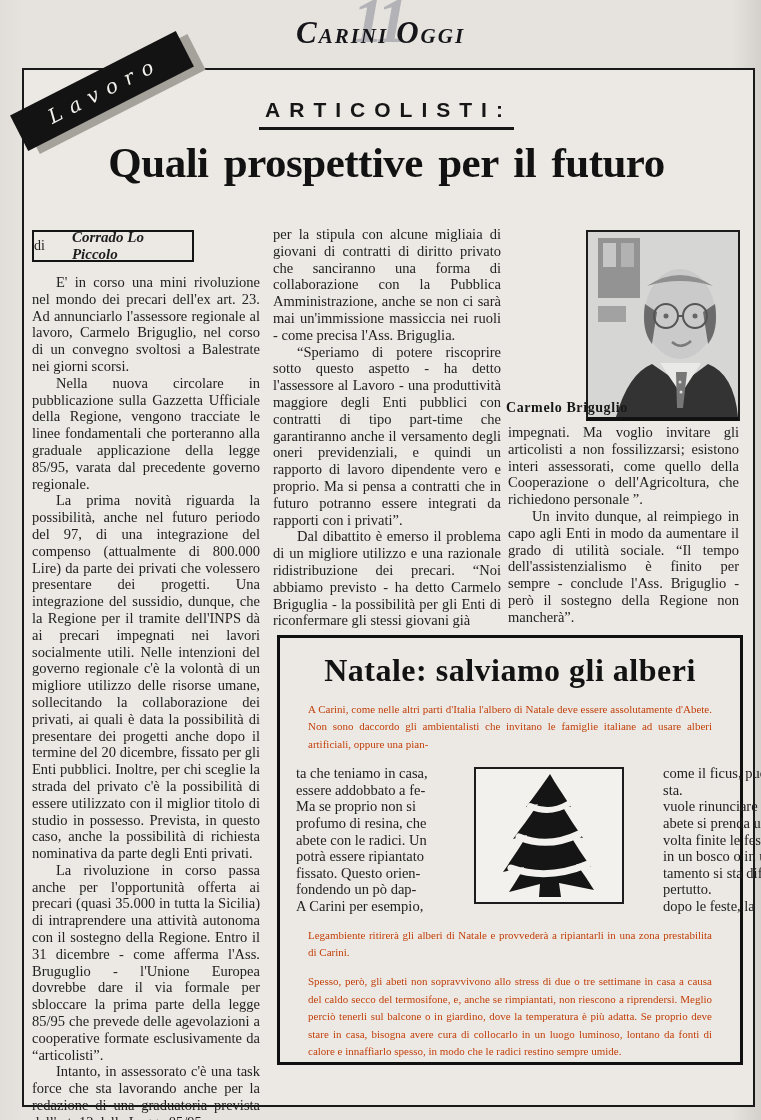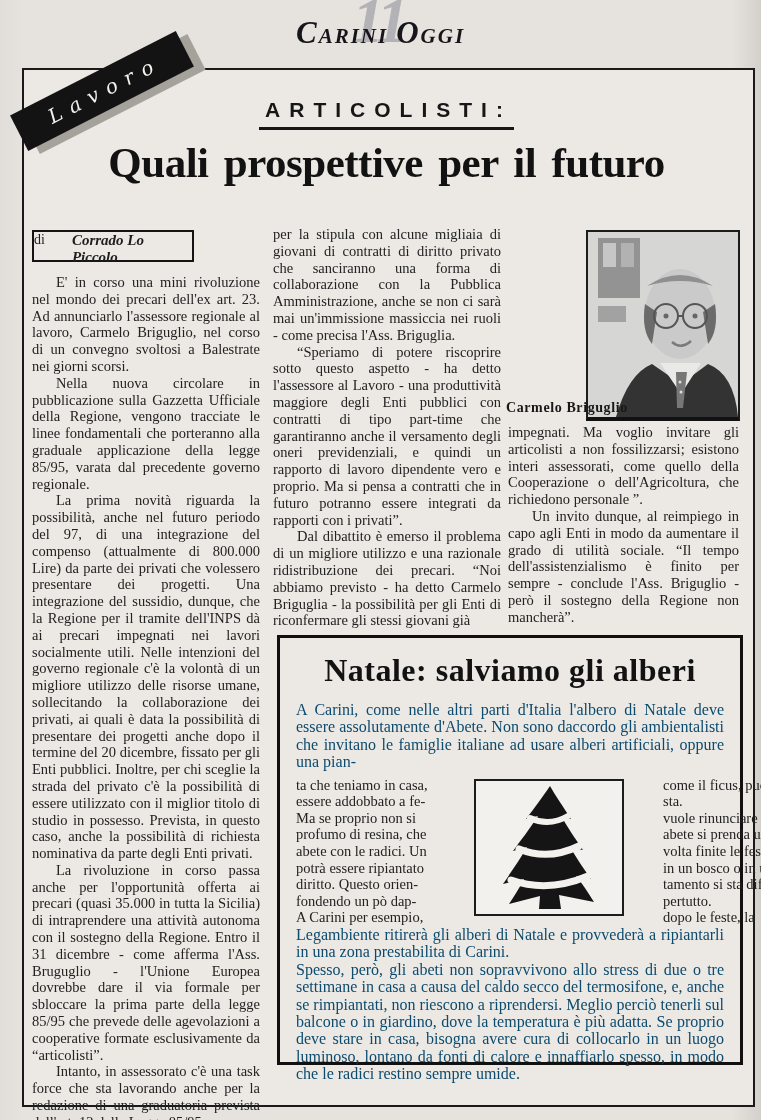--- a/index.html
+++ b/index.html
@@ -46,37 +46,37 @@
 
   
   .col{position:absolute;z-index:2;}
   .col p{margin:0;text-align:justify;font-size:14.5px;line-height:16.8px;color:#222;}
   .col p.indent{text-indent:24px;}
   .col1{left:32px;top:230px;width:228px;}
   .col2{left:273px;top:226px;width:228px;}
   .col3{left:508px;top:424px;width:231px;}
 
   .byline-box{width:158px;height:28px;border:2px solid #141414;margin:0 0 12px 0;
-    display:flex;justify-content:center;gap:12px;background:#ece9e4;}
+    display:flex;align-items:center;justify-content:center;gap:12px;background:#ece9e4;}
   .by-prefix{font-size:14px;}
   .by-author{font-size:15px;font-weight:bold;font-style:italic;padding-left:15px;}
 
   
   .photo{position:absolute;left:586px;top:230px;width:150px;height:185px;
     border:2px solid #1c1c1c;border-bottom:4px solid #111;background:#d4d4d4;z-index:2;overflow:hidden;}
   .photo svg{display:block;}
   .caption{position:absolute;left:506px;top:400px;font-size:14px;font-weight:bold;
     letter-spacing:0.6px;color:#181818;z-index:2;}
 
   
   .natale{position:absolute;left:277px;top:635px;width:466px;height:430px;box-sizing:border-box;
     border:3px solid #101010;background:#ece9e4;padding:10px 16px 4px;z-index:2;}
   .natale h2{margin:4px 0 12px;text-align:center;font-size:32px;font-weight:bold;
     letter-spacing:0.5px;color:#121212;}
-  .natale p{margin:0;text-align:justify;font-size:16px;line-height:17.4px;color:#0c4a6e;}
+  .natale p{margin:12px;text-align:justify;font-size:11px;line-height:17.4px;color:#c2410c;}
   .wrap-row{display:flex;margin-top:6px;gap:24px;}
   .wrap-left{width:148px;flex:none;}
   .wrap-right{flex:1;padding-left:9px;}
   .wrap-left div,.wrap-right div{font-size:14.5px;line-height:16.6px;white-space:nowrap;color:#222;}
   .tree-frame{width:146px;height:133px;flex:none;border:2px solid #1c1c1c;margin:2px 6px 0 6px;
     background:#f3f1ed;}
 </style>
 </head>
 <body>
 
@@ -152,21 +152,21 @@
     <h2>Natale: salviamo gli alberi</h2>
     <p>A Carini, come nelle altri parti d'Italia l'albero di Natale deve essere assolutamente d'Abete.  Non sono daccordo gli ambientalisti che invitano le famiglie italiane ad usare alberi artificiali, oppure una pian-</p>
     <div class="wrap-row">
       <div class="wrap-left">
         <div>ta che teniamo in casa,</div>
         <div>essere addobbato a fe-</div>
         <div>Ma se proprio non si</div>
         <div>profumo di resina, che</div>
         <div>abete con le radici. Un</div>
         <div>potrà essere ripiantato</div>
-        <div>diritto. Questo orien-</div>
+        <div>fissato. Questo orien-</div>
         <div>fondendo un pò dap-</div>
         <div>A Carini per esempio,</div>
       </div>
       <div class="tree-frame">
         <svg width="146" height="133" viewBox="0 0 146 133">
           <path d="M74,5 C67,15 58,28 50,38 L62,35 C53,49 45,59 37,70 L51,66 C43,80 35,91 27,103 L48,98 C43,108 38,115 33,123 L64,115 L63,128 L85,128 L83,114 L118,121 C111,110 106,102 100,95 L115,98 C107,87 100,76 94,66 L107,69 C98,56 91,45 85,35 L95,38 C88,27 79,14 74,5 Z" fill="#151515"></path>
           <path d="M54,37 Q73,46 92,35" fill="none" stroke="#f3f1ed" stroke-width="6" stroke-linecap="round"></path>
           <path d="M43,68 Q72,80 103,65" fill="none" stroke="#f3f1ed" stroke-width="7" stroke-linecap="round"></path>
           <path d="M35,99 Q72,112 112,95" fill="none" stroke="#f3f1ed" stroke-width="7" stroke-linecap="round"></path>
         </svg>

